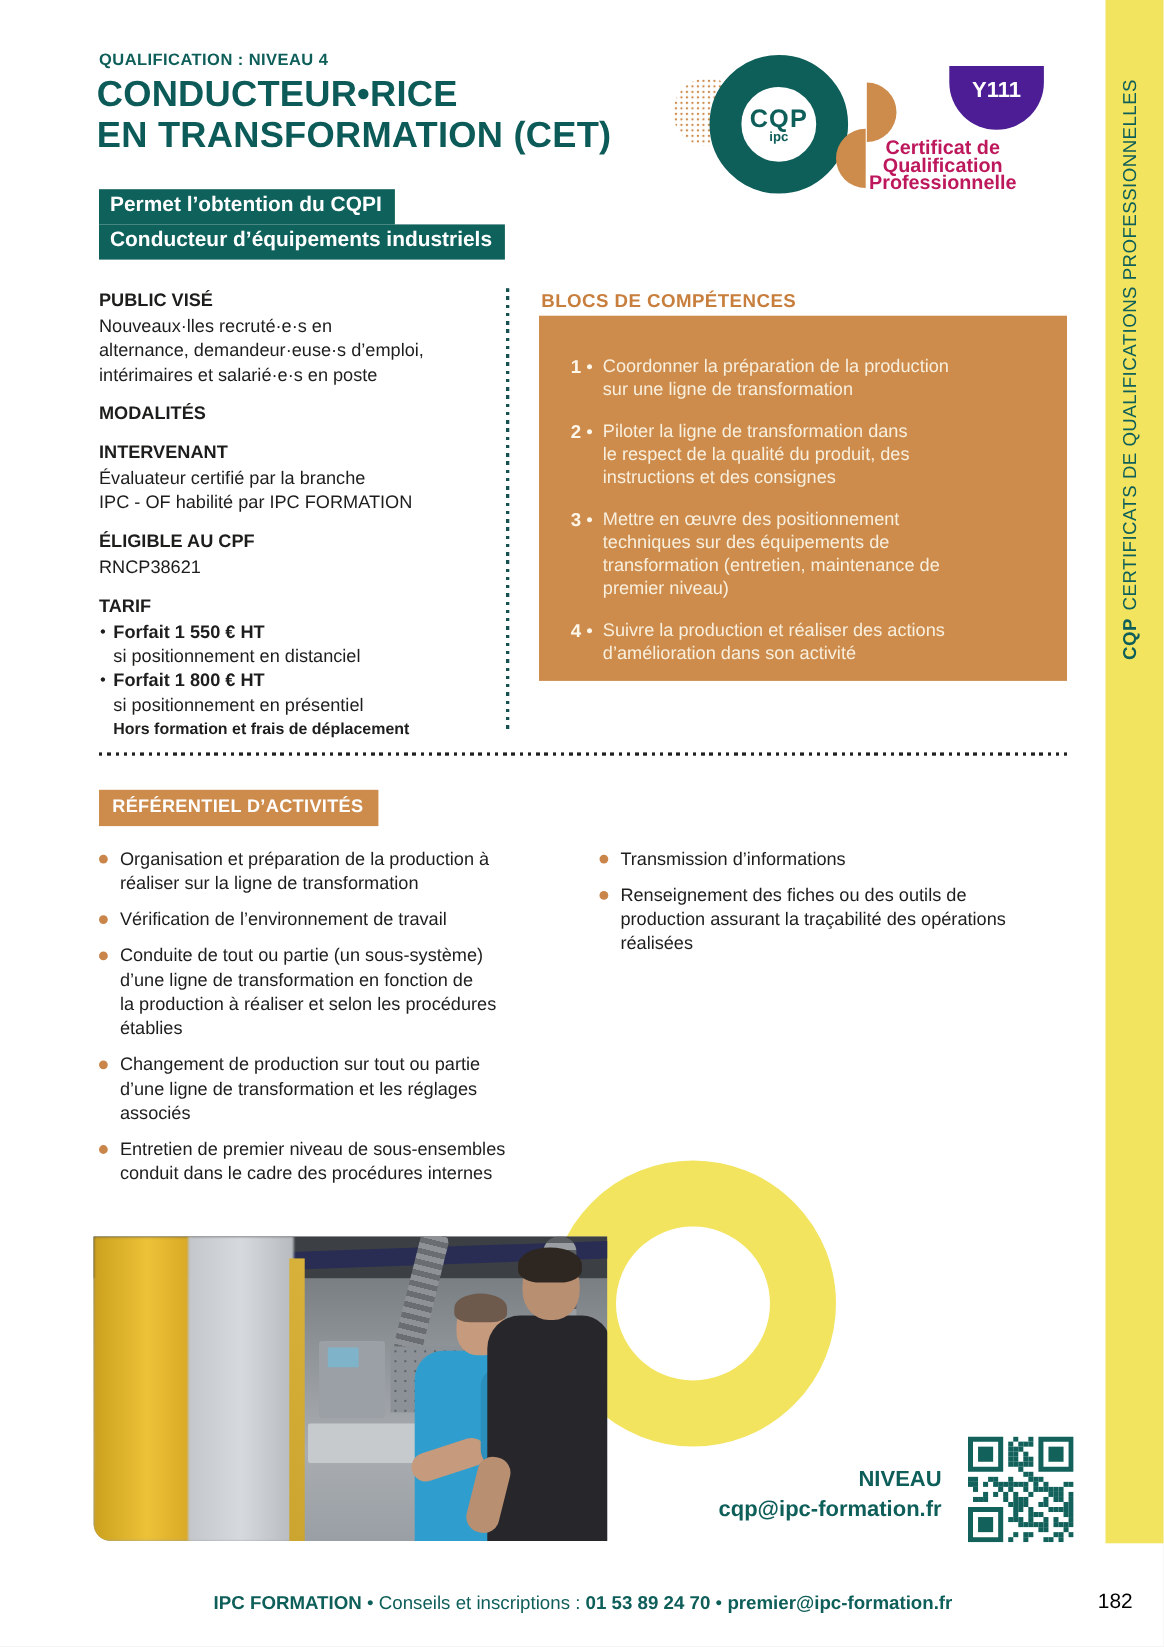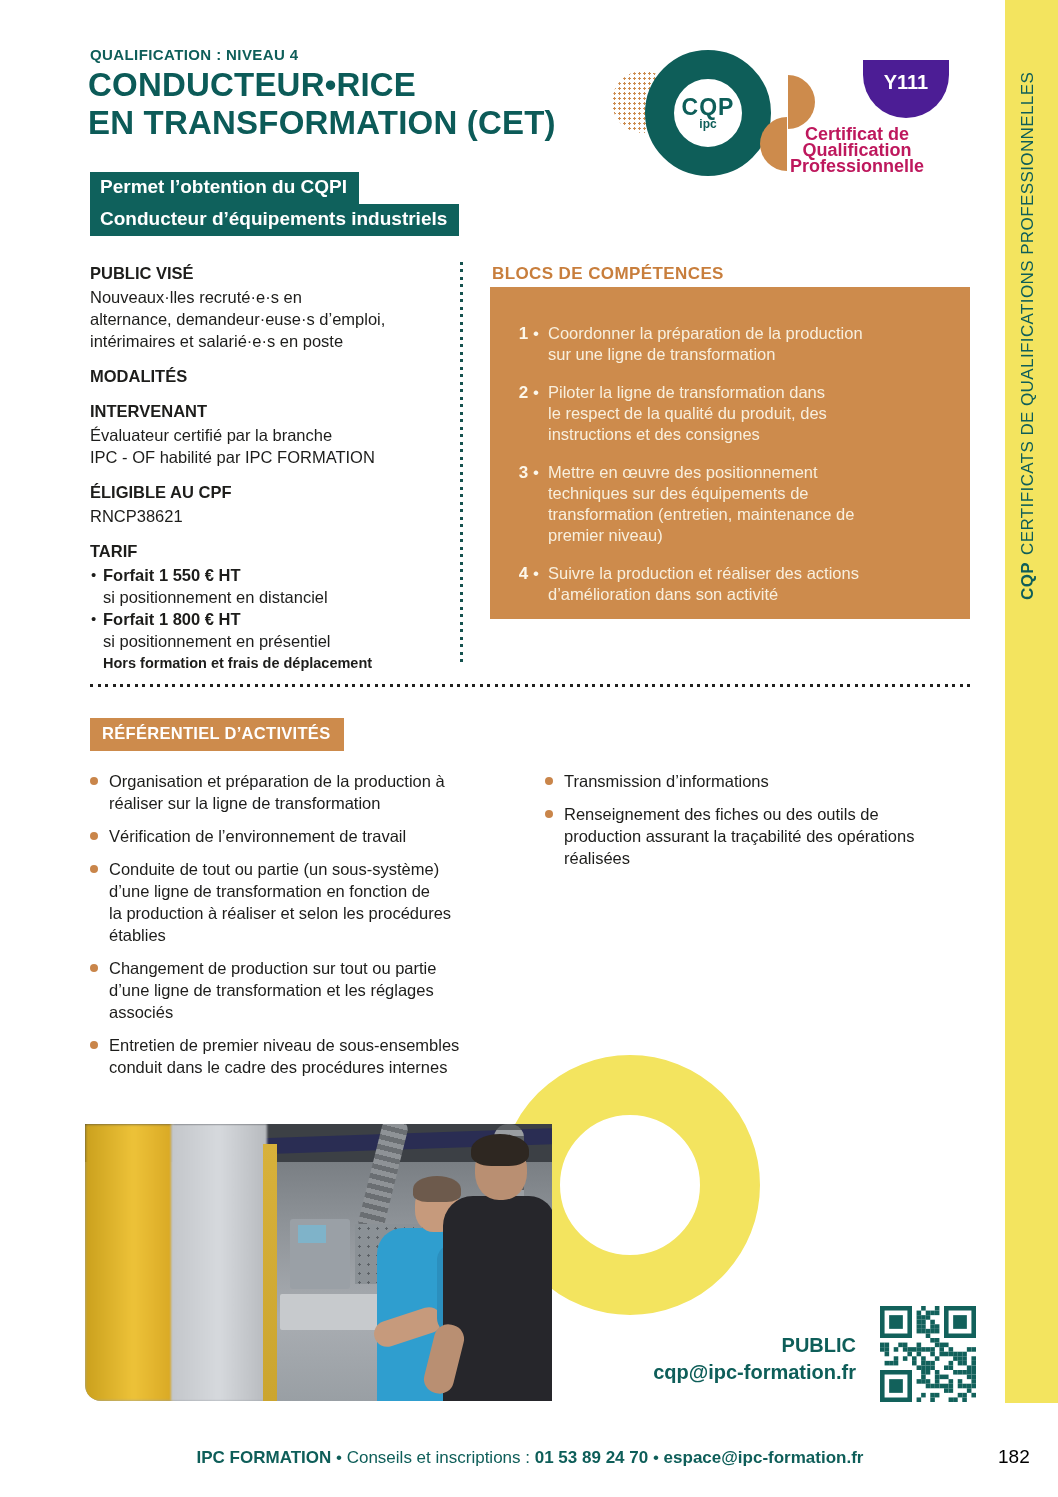--- a/index.html
+++ b/index.html
@@ -274,21 +274,21 @@
     <div class="ph-man1-hair"></div>
     <div class="ph-man1-arm"></div>
     <div class="ph-man2-sleeve"></div>
     <div class="ph-man2-body"></div>
     <div class="ph-man2-head"></div>
     <div class="ph-man2-hair"></div>
     <div class="ph-man2-arm"></div>
   </div>
 
   <div class="contact">
-    <div>PUBLIC</div>
+    <div>NIVEAU</div>
     <div>cqp@ipc-formation.fr</div>
   </div>
   <div class="qr">
       <svg id="qr" viewBox="0 0 21 21" xmlns="http://www.w3.org/2000/svg">
         <g fill="#12615b">
           <rect x="9" y="0" width="1" height="1"></rect>
           <rect x="12" y="0" width="1" height="1"></rect>
           <rect x="8" y="1" width="1" height="1"></rect>
           <rect x="10" y="1" width="1" height="1"></rect>
           <rect x="11" y="1" width="1" height="1"></rect>
@@ -425,17 +425,17 @@
         </g>
       </svg>
     </div>
 
   <div class="footer">
     <span class="b">IPC FORMATION</span>
     <span>•</span>
     <span>Conseils et inscriptions :</span>
     <span class="b">01 53 89 24 70</span>
     <span>•</span>
-    <span class="b">espace@ipc-formation.fr</span>
+    <span class="b">premier@ipc-formation.fr</span>
   </div>
   <div class="pagenum">182</div>
 
 </div>
 
 </body></html>

